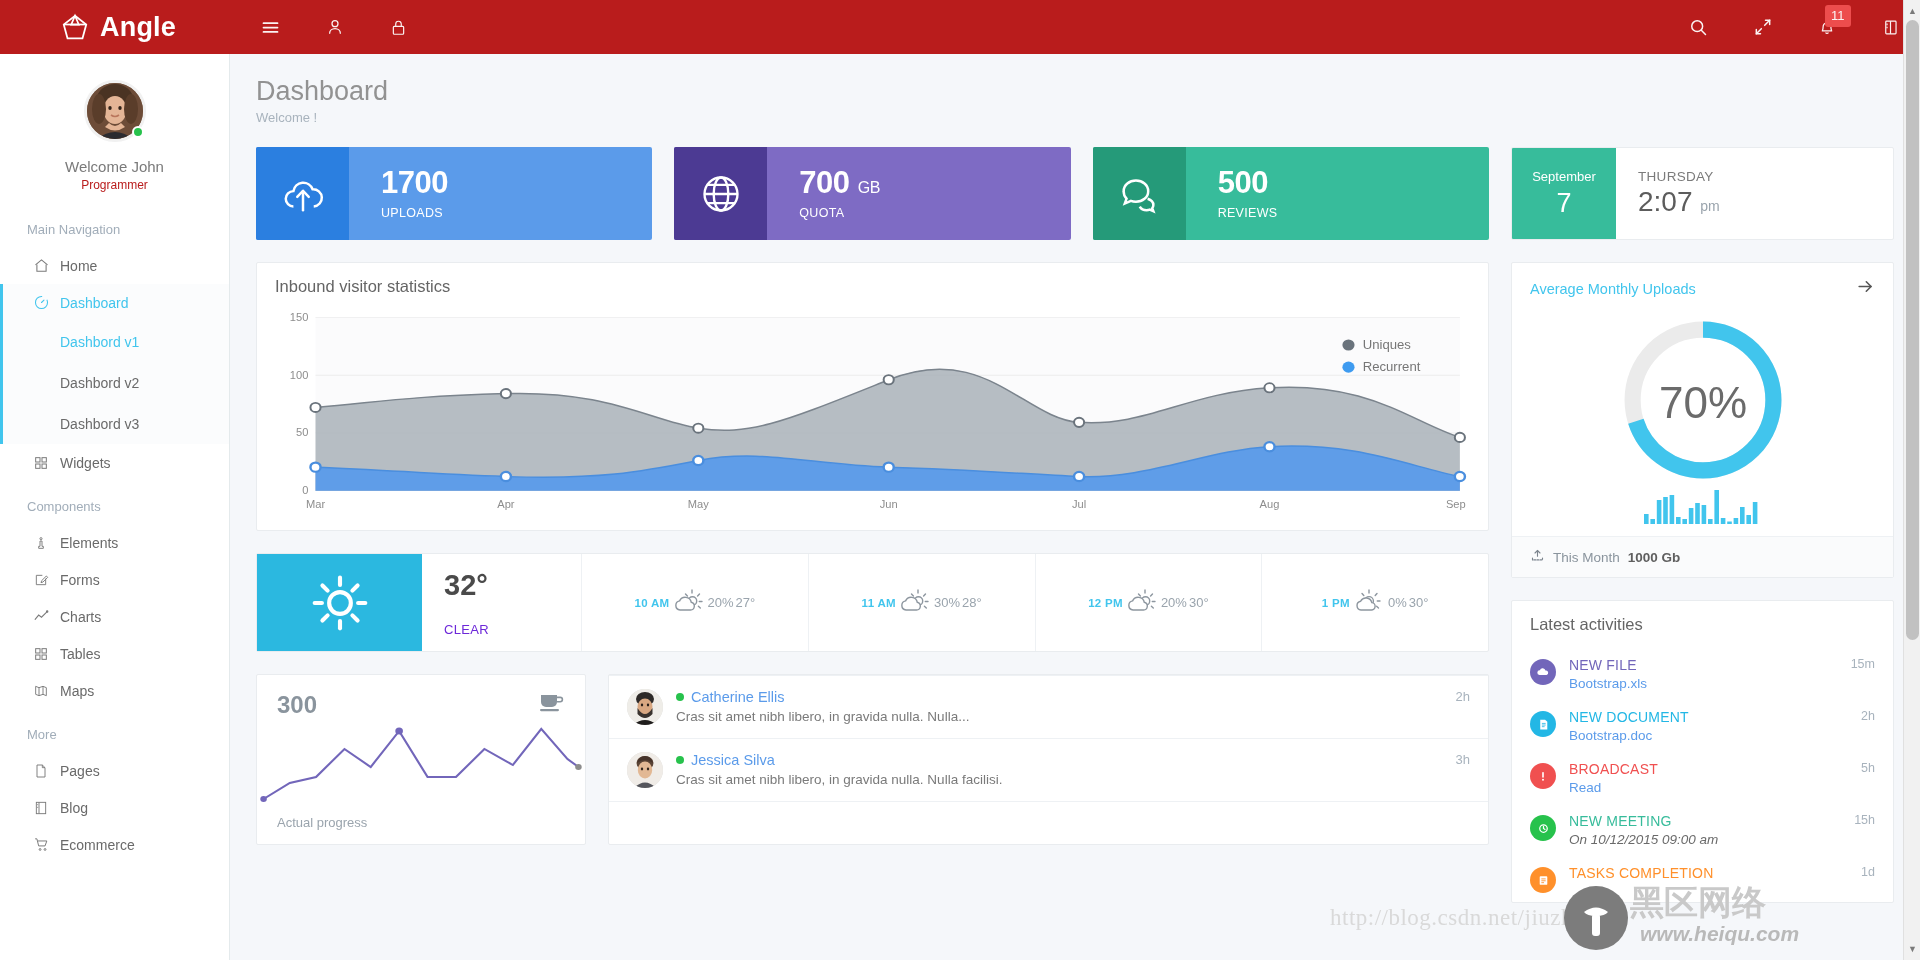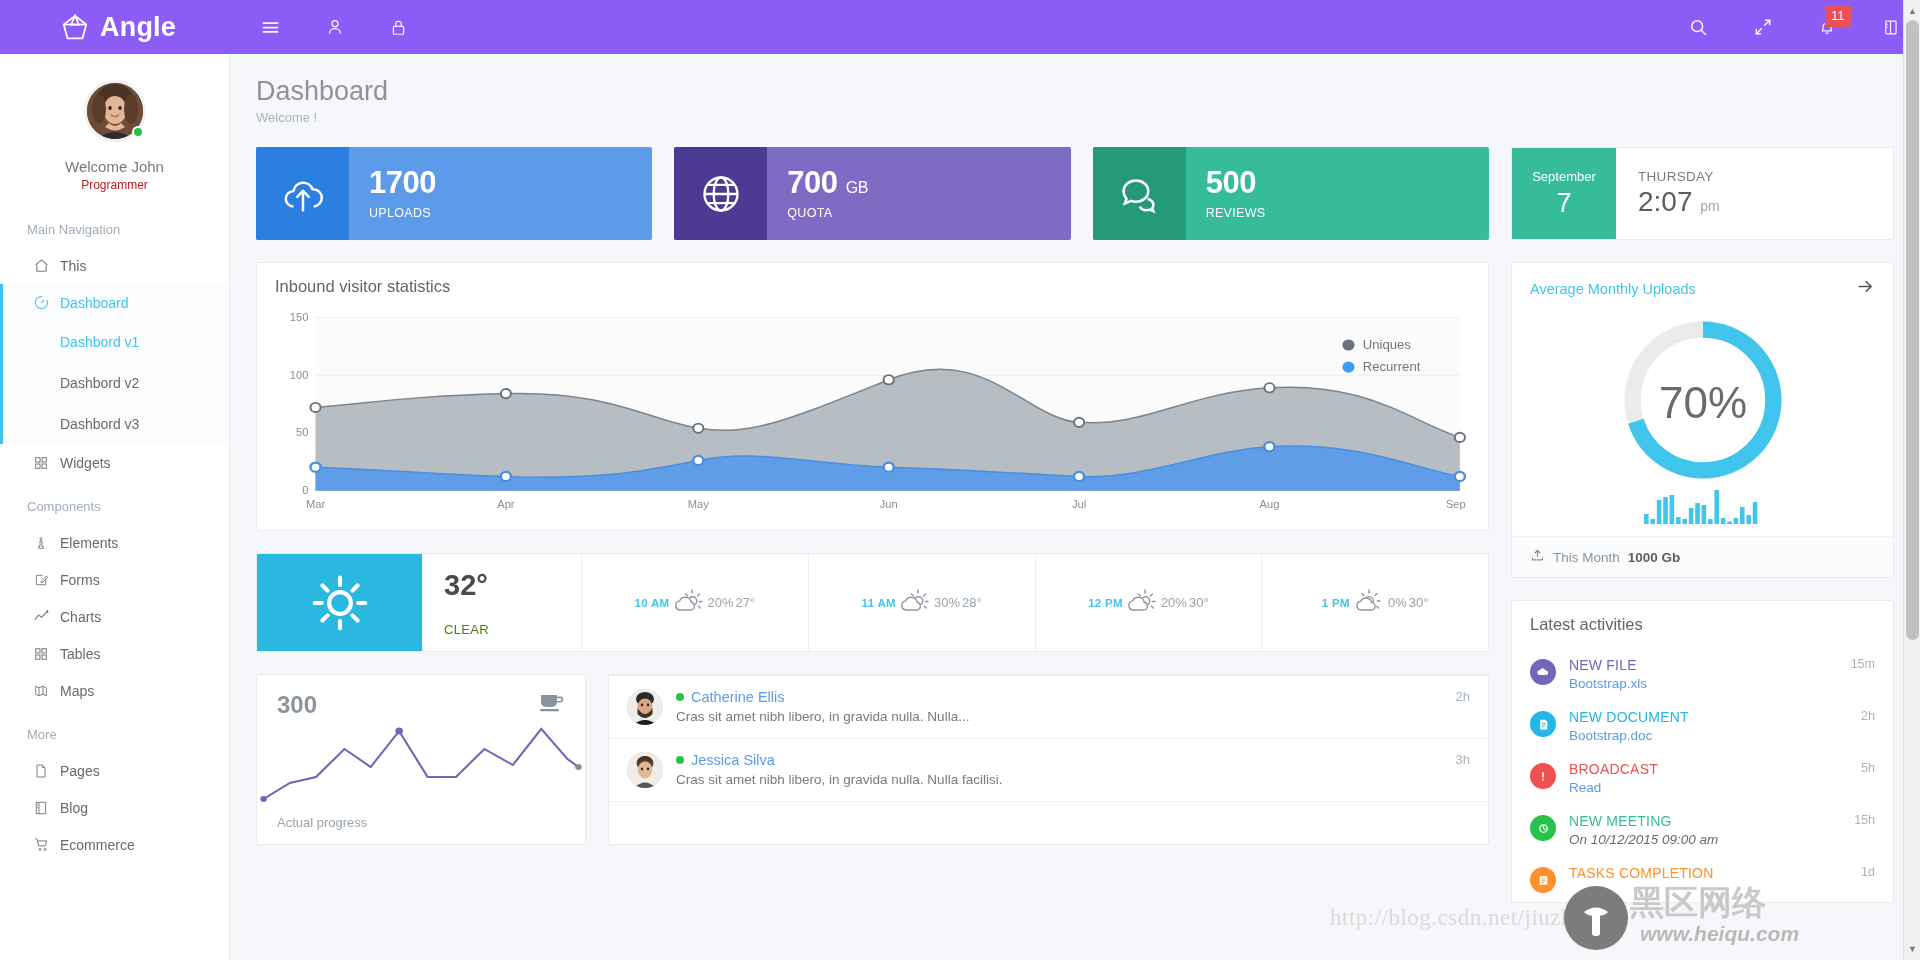--- a/index.html
+++ b/index.html
@@ -7,21 +7,21 @@
   body {
     font-family: "Liberation Sans", sans-serif;
     background: #f5f7fa;
     color: #656565;
     font-size: 16px;
   }
 
   
   .topbar {
     height: 54px;
-    background: #8b5cf6;
+    background: #b91c1c;
     display: flex;
     align-items: center;
     position: relative;
     z-index: 50;
   }
   .brand {
     width: 250px;
     display: flex;
     align-items: center;
     gap: 10px;
@@ -139,21 +139,21 @@
   .stats { display: flex; gap: 22px; }
   .stat-card {
     flex: 1;
     display: flex;
     height: 93px;
     border-radius: 2px;
     overflow: hidden;
     color: #fff;
   }
   .stat-icon { width: 93px; display: flex; align-items: center; justify-content: center; }
-  .stat-body { flex: 1; display: flex; flex-direction: column; justify-content: center; padding-left: 20px; }
+  .stat-body { flex: 1; display: flex; flex-direction: column; justify-content: center; padding-left: 32px; }
   .stat-num { font-size: 31px; font-weight: bold; line-height: 1.05; letter-spacing: -.5px; }
   .stat-num small { font-size: 16px; font-weight: normal; }
   .stat-label { font-size: 12.5px; margin-top: 6px; letter-spacing: .3px; }
 
   .sc-blue .stat-icon { background: #2b7fe0; }
   .sc-blue { background: #5b9bea; }
   .sc-purple .stat-icon { background: #4c3a93; }
   .sc-purple { background: #7e6bc4; }
   .sc-green .stat-icon { background: #259a79; }
   .sc-green { background: #37bc9b; }
@@ -206,21 +206,21 @@
   .weather-now-icon {
     width: 165px; background: #2bb8e0; color: #fff;
     display: flex; align-items: center; justify-content: center;
   }
   .weather-now-txt {
     width: 160px; display: flex; flex-direction: column;
     justify-content: center; padding-left: 22px;
     border-right: 1px solid #eef1f4;
   }
   .w-temp { font-size: 29px; color: #4a4a4a; font-weight: bold; }
-  .w-cond { font-size: 13px; color: #4d7c0f; margin-top: 20px; letter-spacing: .3px; }
+  .w-cond { font-size: 13px; color: #6d28d9; margin-top: 20px; letter-spacing: .3px; }
   .w-hour {
     flex: 1; border-right: 1px solid #eef1f4;
     display: flex; align-items: center; justify-content: center;
     gap: 2px; padding: 6px 0;
   }
   .w-hour:last-child { border-right: none; }
   .w-hour-label { font-size: 11.5px; color: #41c5ed; font-weight: bold; letter-spacing: .3px; }
   .w-hour-pct, .w-hour-temp { font-size: 13px; color: #9aa4ad; }
 
   
@@ -396,21 +396,21 @@
 
     <div class="nav-heading">Main Navigation</div>
 
     <div class="nav-item">
       <span class="ni-icon">
         <svg width="17" height="17" viewBox="0 0 24 24" fill="none" stroke="currentColor" stroke-width="1.5">
           <path d="M3.5 11 L12 4 L20.5 11"></path>
             <path d="M5.5 10.5 V20 h13 V10.5"></path>
         </svg>
       </span>
-      <span>This</span>
+      <span>Home</span>
     </div>
 
     <div class="nav-item active">
       <span class="ni-icon">
         <svg width="17" height="17" viewBox="0 0 24 24" fill="none" stroke="currentColor" stroke-width="1.5">
           <circle cx="12" cy="12" r="8.5" stroke-dasharray="40 8"></circle>
             <line x1="12" y1="12" x2="15.5" y2="8.5" stroke-linecap="round"></line>
         </svg>
       </span>
       <span>Dashboard</span>

